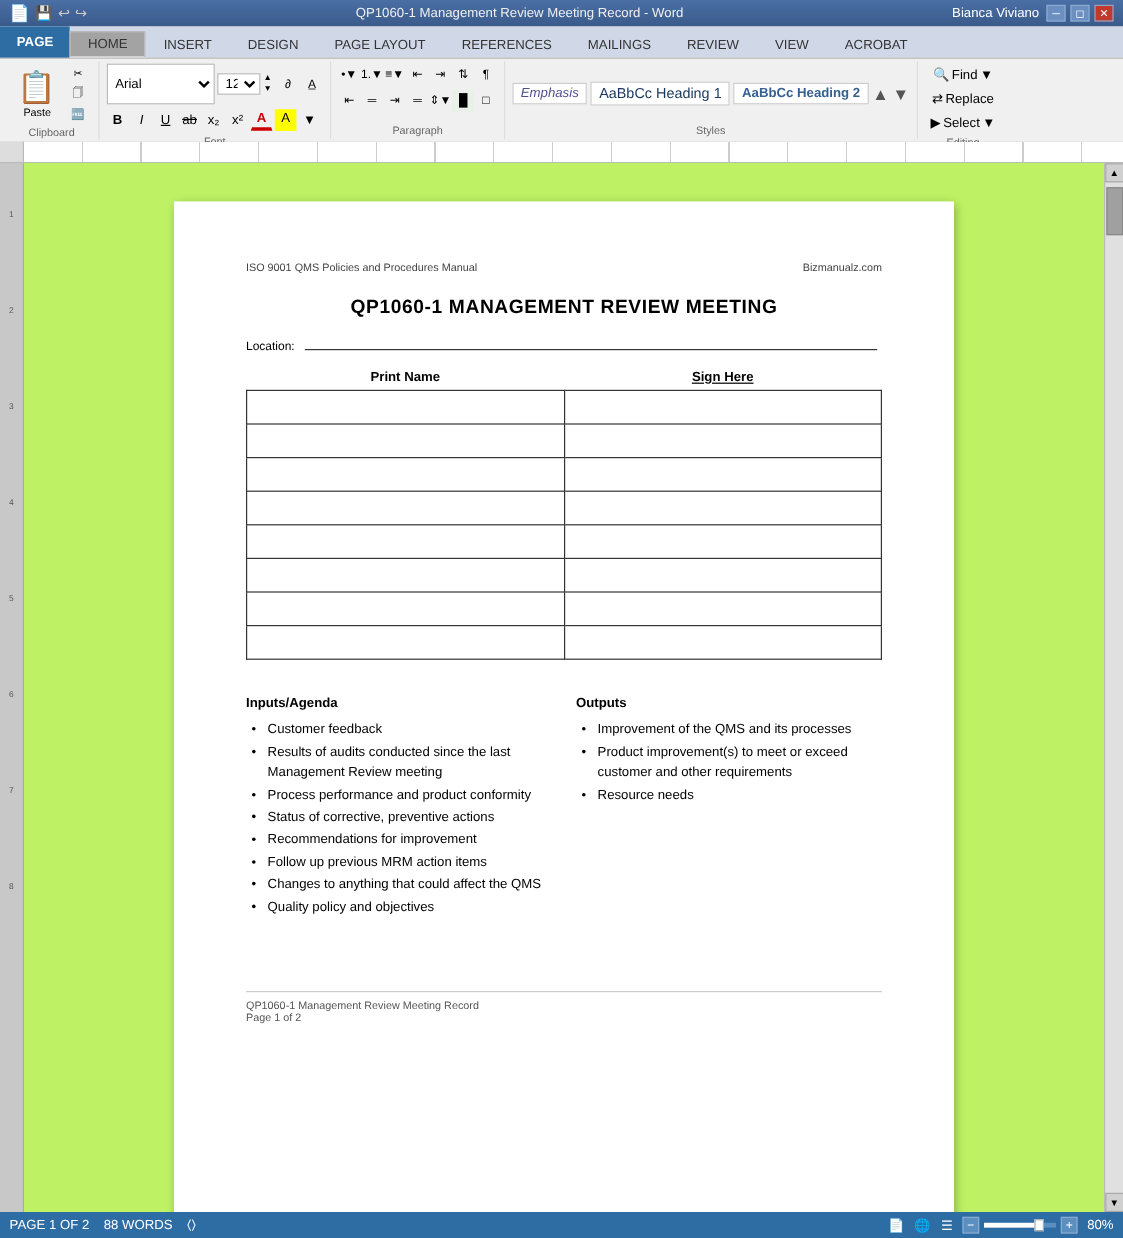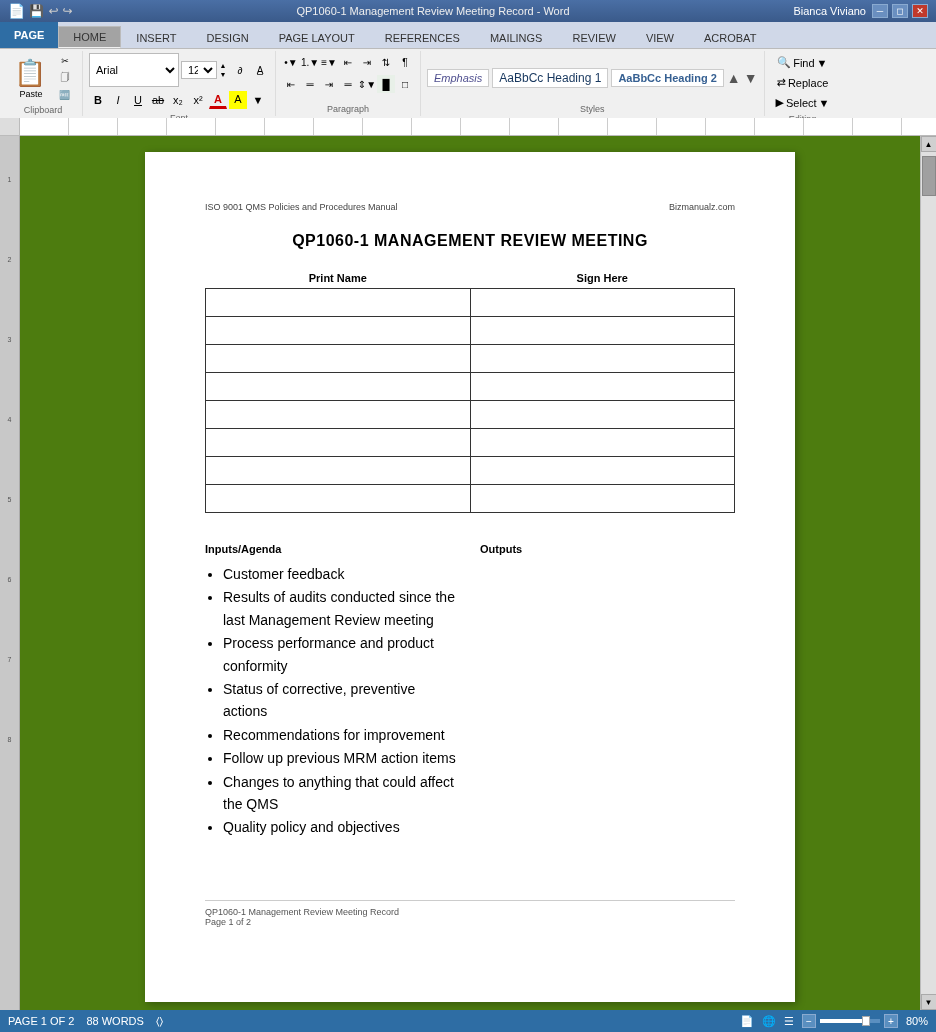--- a/index.html
+++ b/index.html
@@ -196,24 +196,24 @@
       display: flex;
       flex-direction: column;
       font-size: 7px;
       color: #666;
       padding-top: 40px;
     }
     .ruler-mark { height: 80px; display: flex; align-items: flex-start; justify-content: center; color: #555; font-size: 7px; }
 
     #document-area {
       flex: 1;
-      background: #4d7c0f;
+      background: #bef264;
       overflow-y: auto;
       overflow-x: hidden;
-      padding: 16px 40px;
+      padding: 32px 40px;
     }
 
     #right-scrollbar {
       width: 16px;
       background: #e0e0e0;
       border-left: 1px solid #bbb;
       display: flex;
       flex-direction: column;
       align-items: center;
     }
@@ -271,39 +271,39 @@
       font-size: 11px;
       padding: 4px 8px;
       border: none;
     }
     .sig-table td {
       border: 1px solid #333;
       height: 28px;
       padding: 2px 8px;
     }
     .sig-table .name-col { width: 50%; }
-    .sig-table .sign-col { width: 50%; }
+    .sig-table .sign-col { width: 50%; text-decoration: underline; }
 
     
     .two-col {
       display: flex;
       gap: 20px;
       margin-top: 10px;
     }
     .col-left { flex: 1; }
     .col-right { flex: 1; }
     .section-title {
       font-weight: bold;
       font-size: 11px;
       margin-bottom: 8px;
     }
     .bullet-list {
       list-style: disc;
       padding-left: 18px;
-      font-size: 14px;
+      font-size: 11px;
       line-height: 1.6;
     }
     .bullet-list li { margin-bottom: 1px; }
 
     
     #status-bar {
       height: 22px;
       background: #2e6da4;
       display: flex;
       align-items: center;
@@ -490,20 +490,24 @@
     <div id="page">
 
       <div class="page-header">
         <span>ISO 9001 QMS Policies and Procedures Manual</span>
         <span>Bizmanualz.com</span>
       </div>
 
       <div class="doc-title">QP1060-1 MANAGEMENT REVIEW MEETING</div>
 
       <div class="doc-fields">
+        <div class="field-row">
+          <span class="field-label">Location:</span>
+          <div class="field-line"></div>
+        </div>
       </div>
 
       <table class="sig-table">
         <thead>
           <tr>
             <th class="name-col">Print Name</th>
             <th class="sign-col">Sign Here</th>
           </tr>
         </thead>
         <tbody id="sig-table-body">
@@ -551,20 +555,25 @@
               <li>Process performance and product conformity</li>
               <li>Status of corrective, preventive actions</li>
               <li>Recommendations for improvement</li>
               <li>Follow up previous MRM action items</li>
               <li>Changes to anything that could affect the QMS</li>
               <li>Quality policy and objectives</li>
             </ul>
         </div>
         <div class="col-right">
           <div class="section-title">Outputs</div>
+          <ul class="bullet-list" id="outputs-list">
+          <li>Improvement of the QMS and its processes</li>
+              <li>Product improvement(s) to meet or exceed customer and other requirements</li>
+              <li>Resource needs</li>
+            </ul>
         </div>
       </div>
 
       <div style="margin-top: 60px; border-top: 1px solid #ccc; padding-top: 6px; display: flex; justify-content: flex-end; font-size: 9px; color: #555; flex-direction: column;">
         <span>QP1060-1 Management Review Meeting Record</span>
         <span>Page 1 of 2</span>
       </div>
     </div>
   </div>
 

